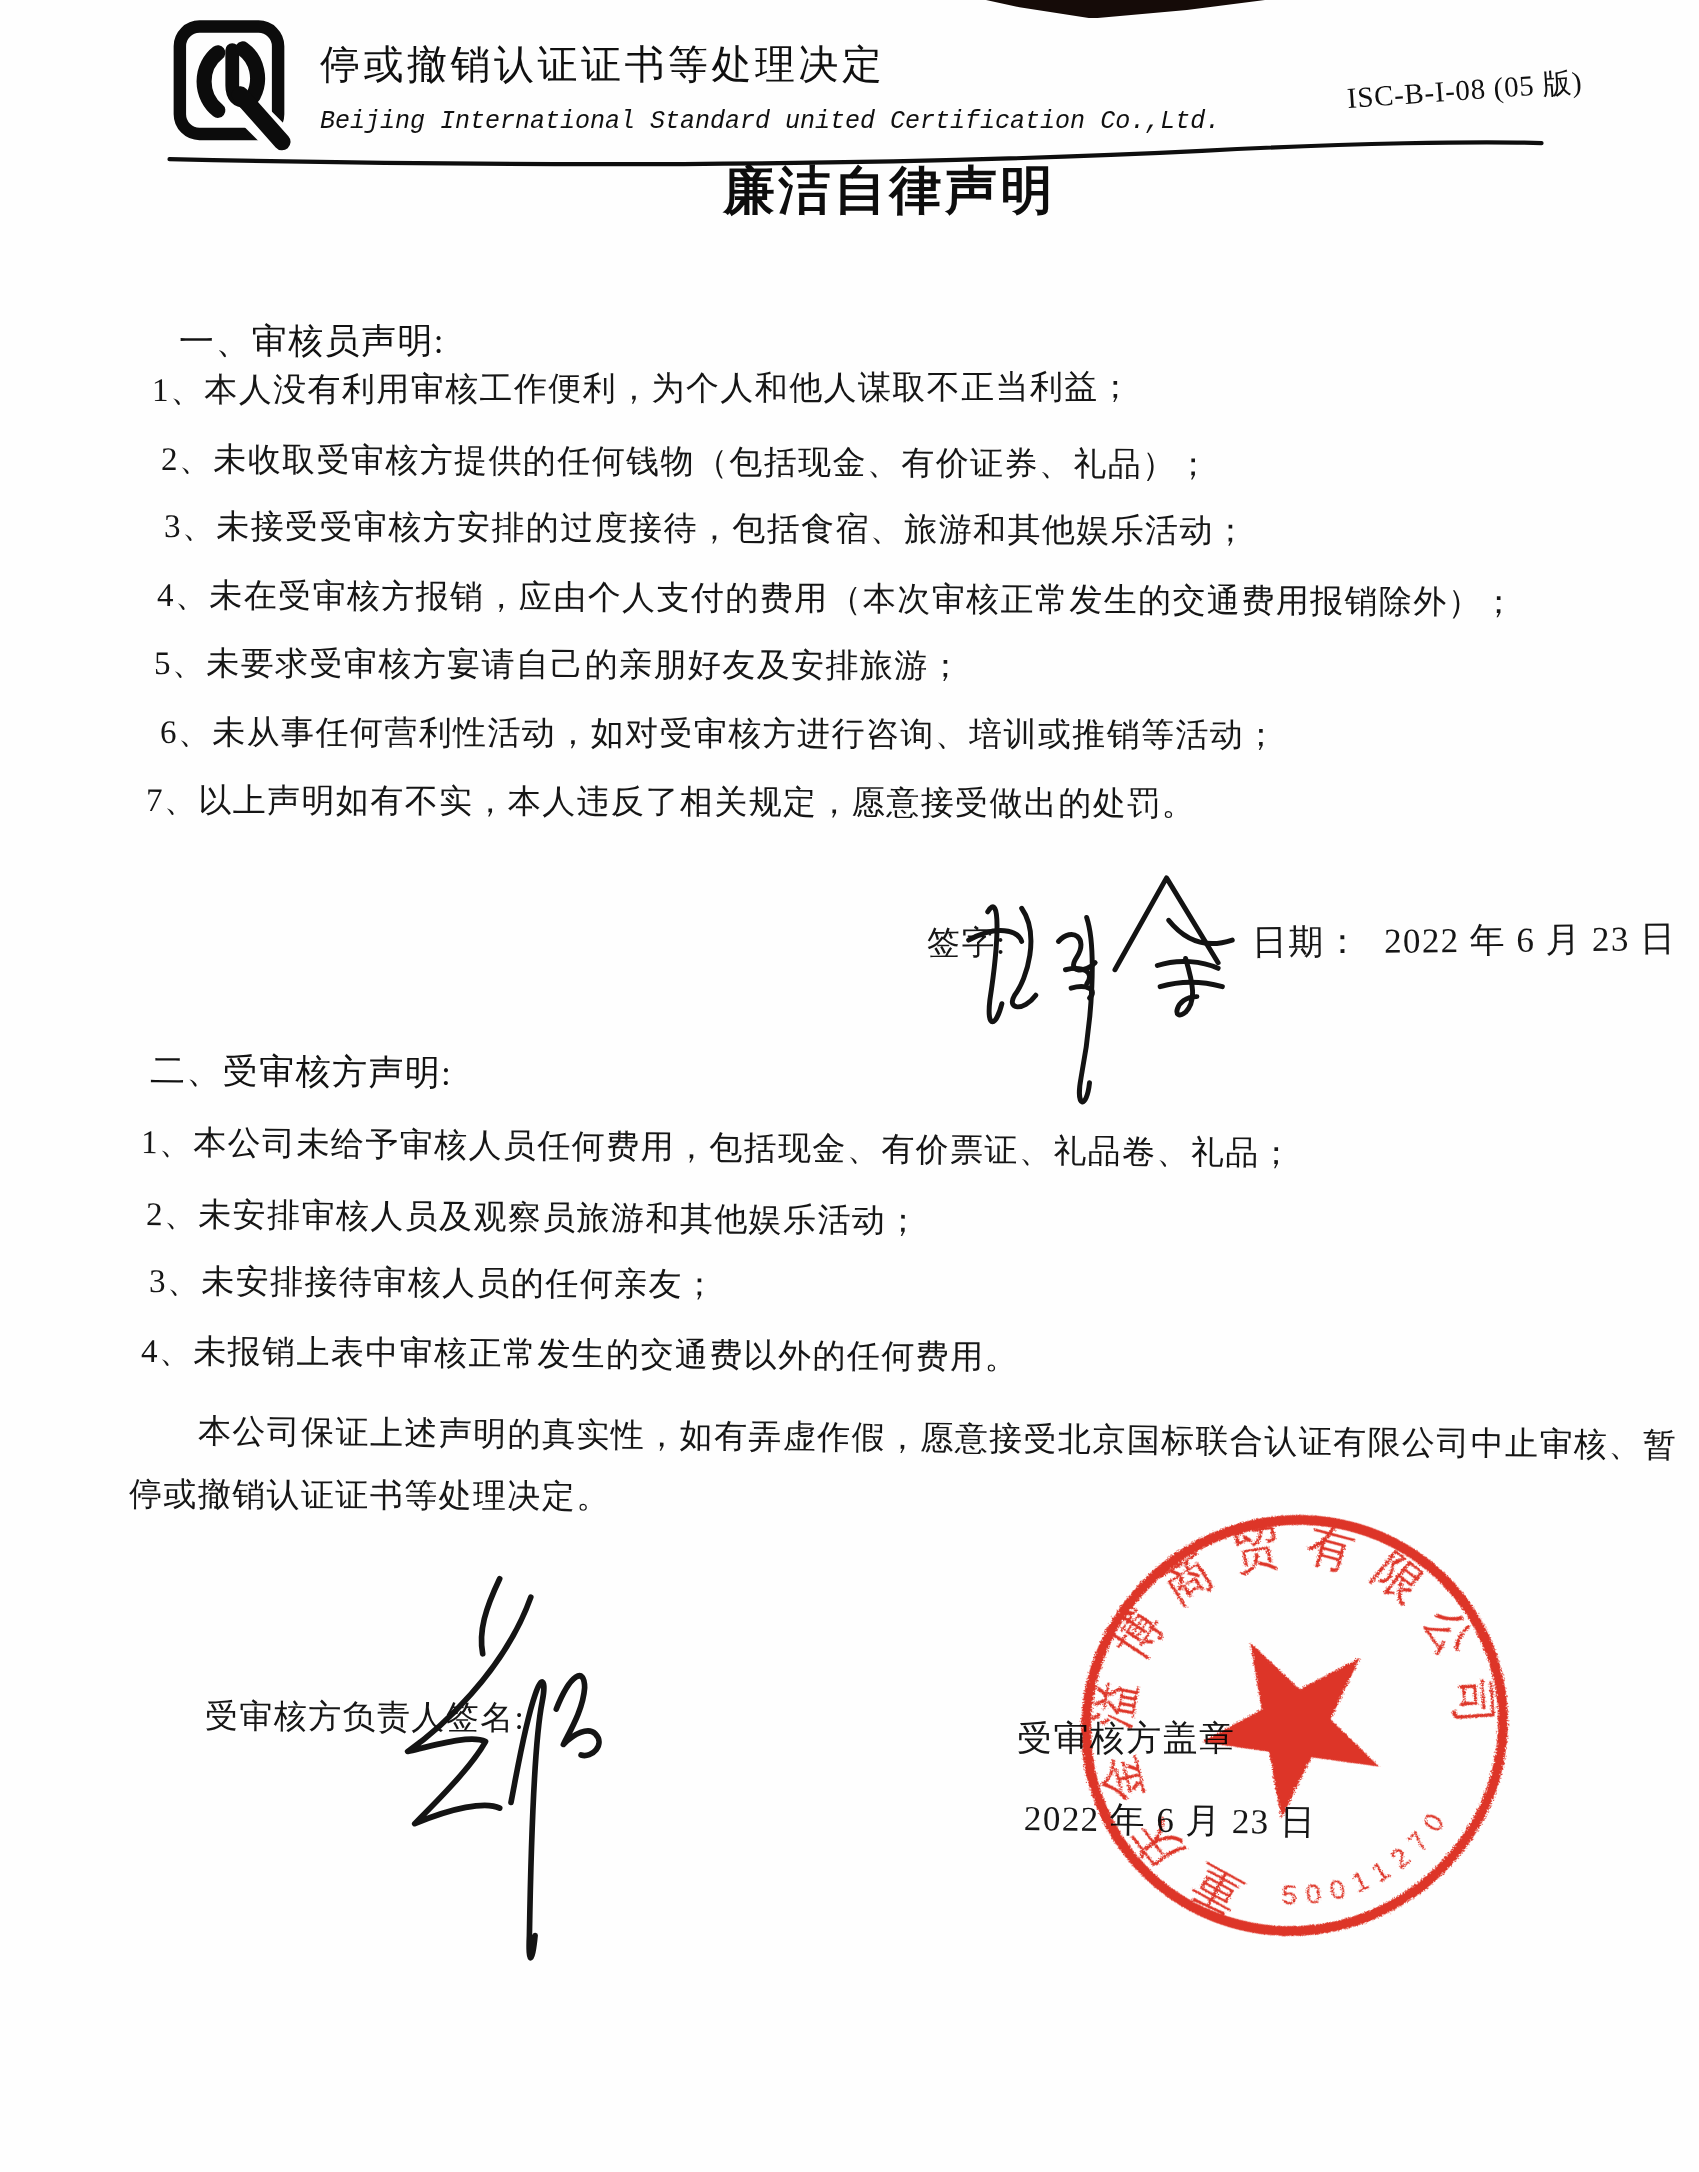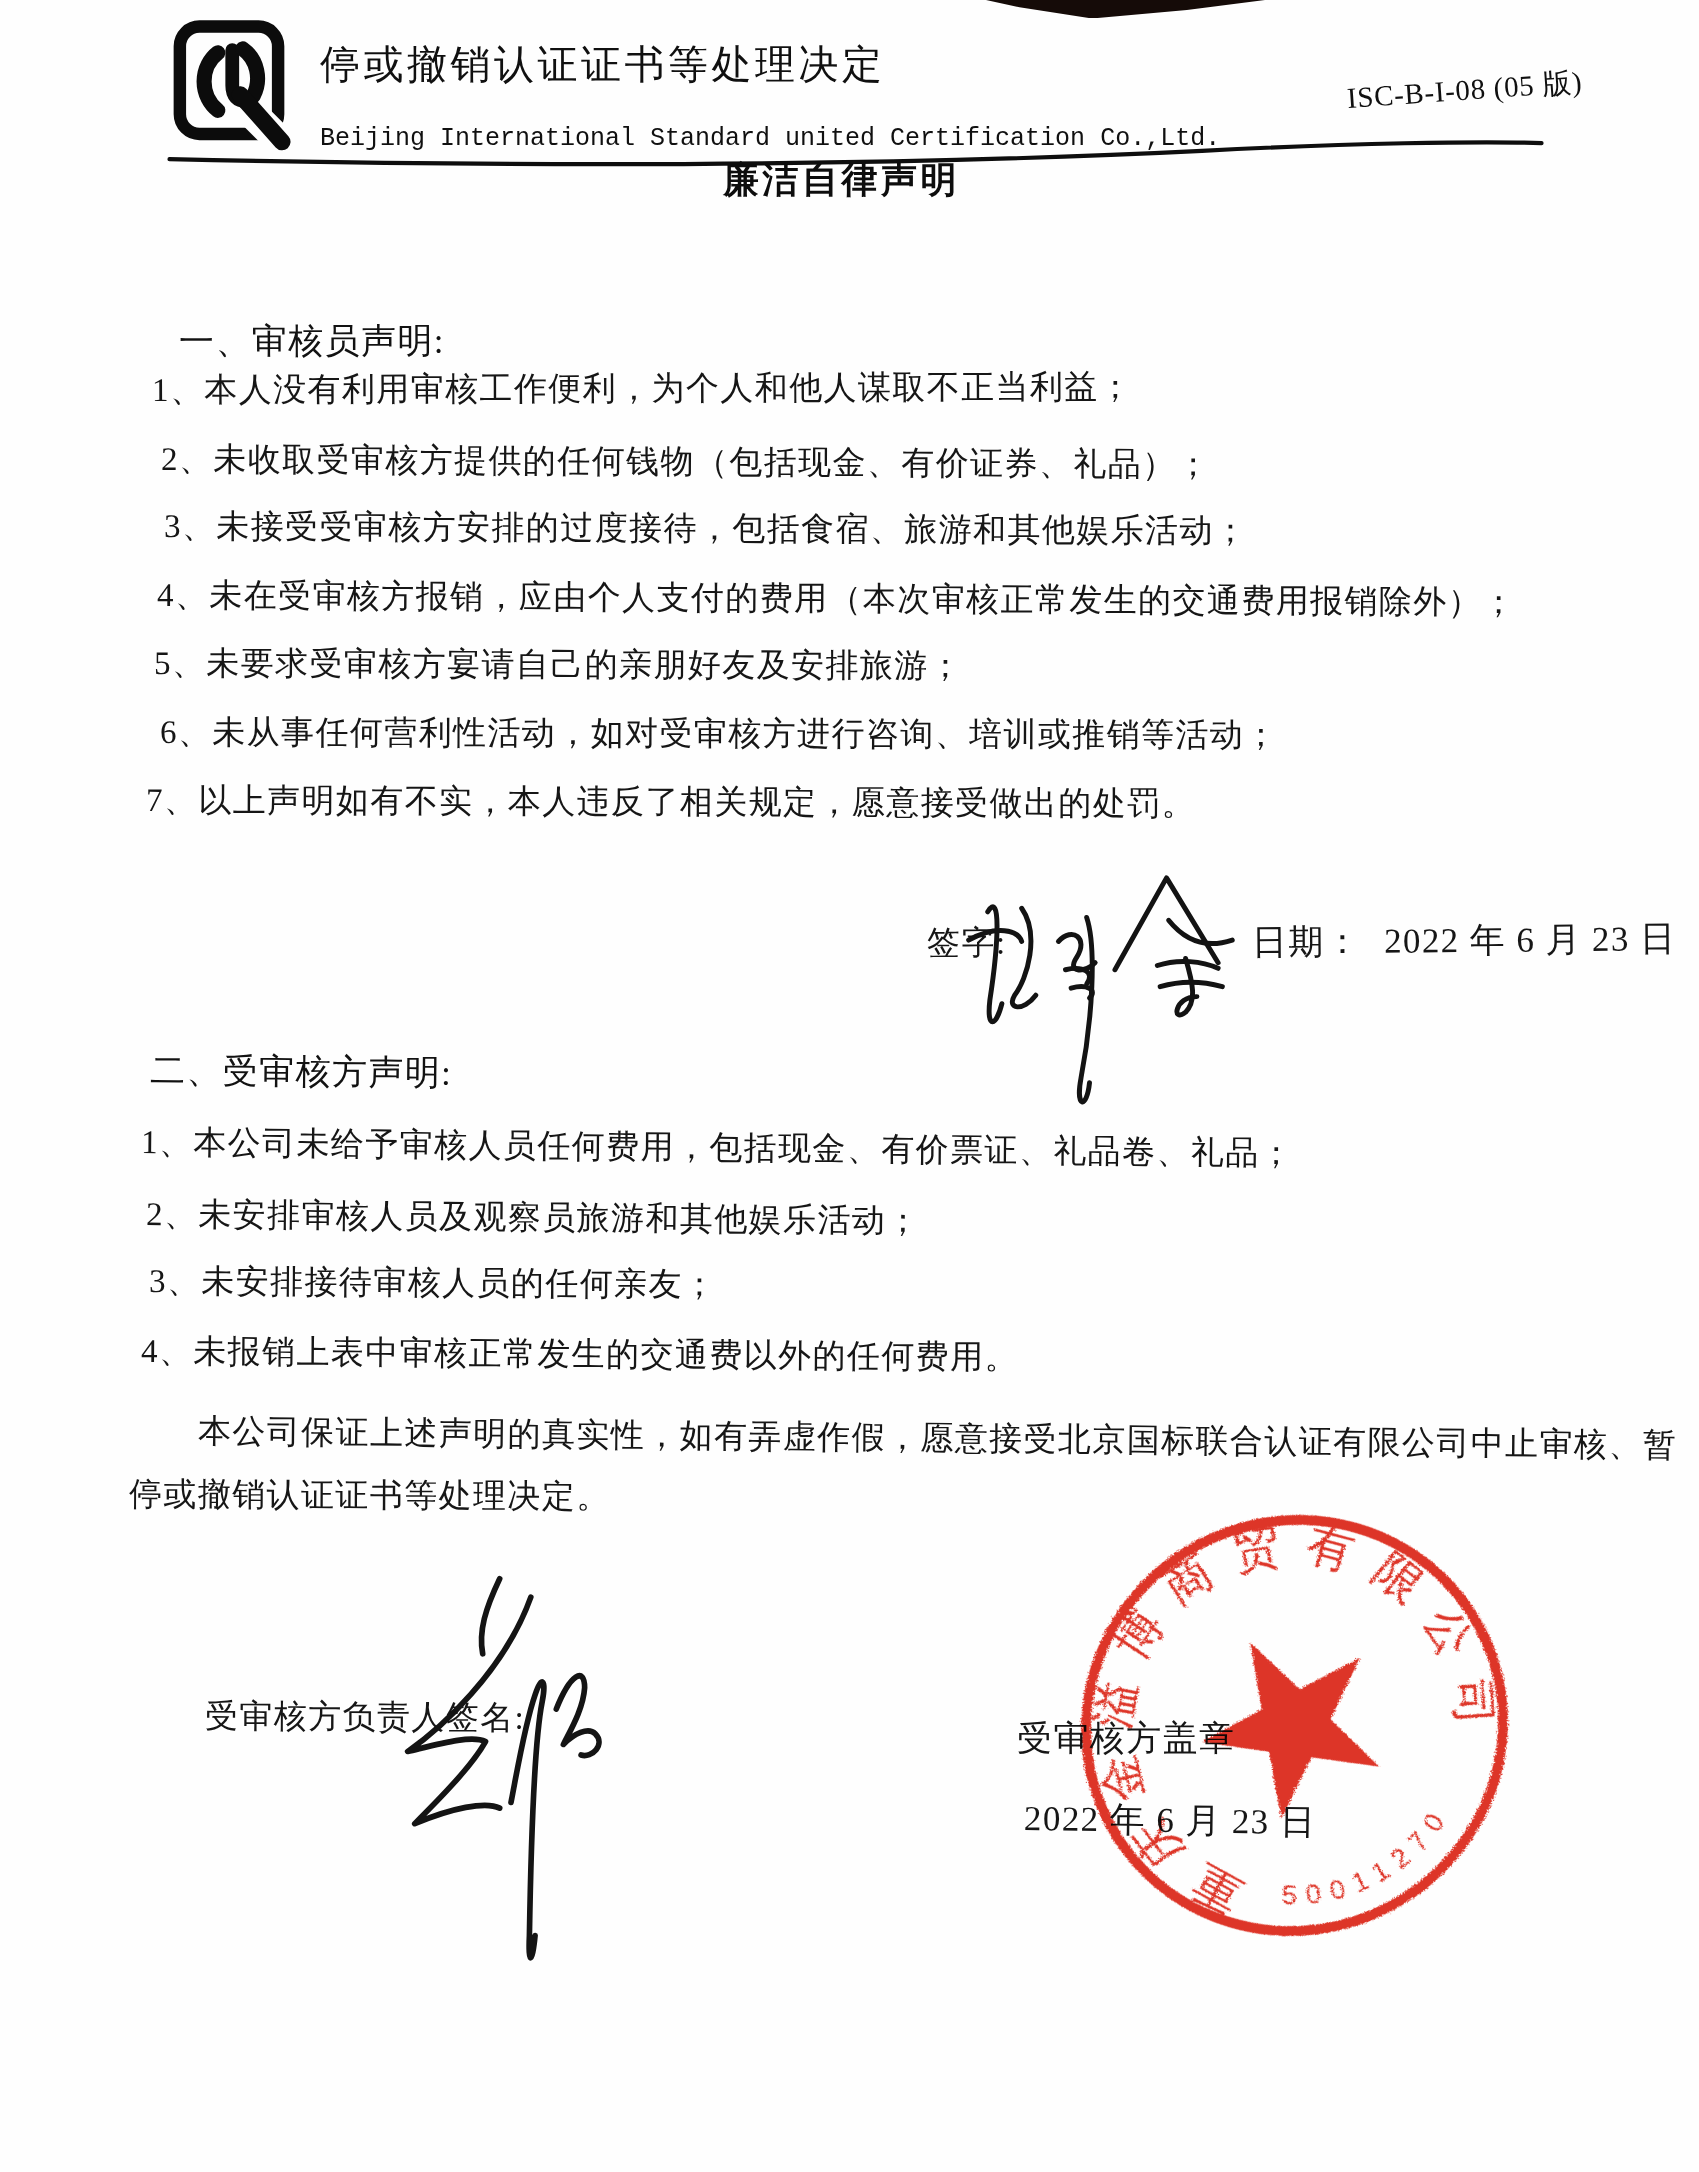--- a/index.html
+++ b/index.html
@@ -8,21 +8,21 @@
     background:#fefefe;
     font-family:"Liberation Serif","DejaVu Serif",serif;
     color:#141414;
   }
   .abs{position:absolute;white-space:nowrap;}
   .cn{font-family:"Liberation Serif","DejaVu Serif",serif;}
   .body-line{font-size:33px;letter-spacing:1.4px;color:#161616;transform-origin:left center;}
   .heading-line{font-size:35px;letter-spacing:1.4px;color:#121212;transform-origin:left center;}
   .title{
     font-family:"DejaVu Sans","Liberation Sans",sans-serif;
-    font-weight:bold;font-size:36px;letter-spacing:3.5px;color:#0d0d0d;
+    font-weight:bold;font-size:52px;letter-spacing:3.5px;color:#0d0d0d;
   }
   .company-cn{font-size:40px;letter-spacing:3.5px;color:#101010;}
   .company-en{
     font-family:"Liberation Mono","DejaVu Sans Mono",monospace;
     font-size:25px;color:#101010;letter-spacing:0px;
   }
   .doc-code{
     font-size:29px;color:#101010;transform:rotate(-4deg);transform-origin:left center;
     letter-spacing:0.7px;
   }
@@ -44,21 +44,21 @@
     <line x1="98" y1="118" x2="180" y2="200" stroke="#fefefe" stroke-width="46"></line>
     <path d="M70,50 A50,54 0 0 0 70,138" fill="none" stroke="#0c0c0c" stroke-width="23" stroke-linecap="round"></path>
     <path d="M92,46 L92,100 Q92,124 114,124" fill="none" stroke="#0c0c0c" stroke-width="21" stroke-linecap="round"></path>
     <path d="M108,44 A50,54 0 0 1 124,116" fill="none" stroke="#0c0c0c" stroke-width="23" stroke-linecap="round"></path>
     <line x1="104" y1="114" x2="168" y2="186" stroke="#0c0c0c" stroke-width="26" stroke-linecap="round"></line>
   </svg>
 </div>
 
 <div class="abs cn company-cn" style="left:320px;top:37px;">停或撤销认证证书等处理决定</div>
 
-<div class="abs company-en" style="left:320px;top:124px;">Beijing International Standard united Certification Co.,Ltd.</div>
+<div class="abs company-en" style="left:320px;top:107px;font-style:italic;">Beijing International Standard united Certification Co.,Ltd.</div>
 
 <div class="abs doc-code" style="left:1347px;top:79px;">ISC-B-I-08 (05 版)</div>
 
 <div class="abs" style="left:159px;top:134px;">
   <svg width="1400" height="42" viewBox="0 0 1980 60">
     <path d="M5,36 C560,48 1080,44 1480,24 C1690,13 1880,10 1965,13" fill="none" stroke="#0e0e0e" stroke-width="6" stroke-linecap="round"></path>
   </svg>
 </div>
 
 <div class="abs title" style="left:723px;top:156px;">廉洁自律声明</div>

